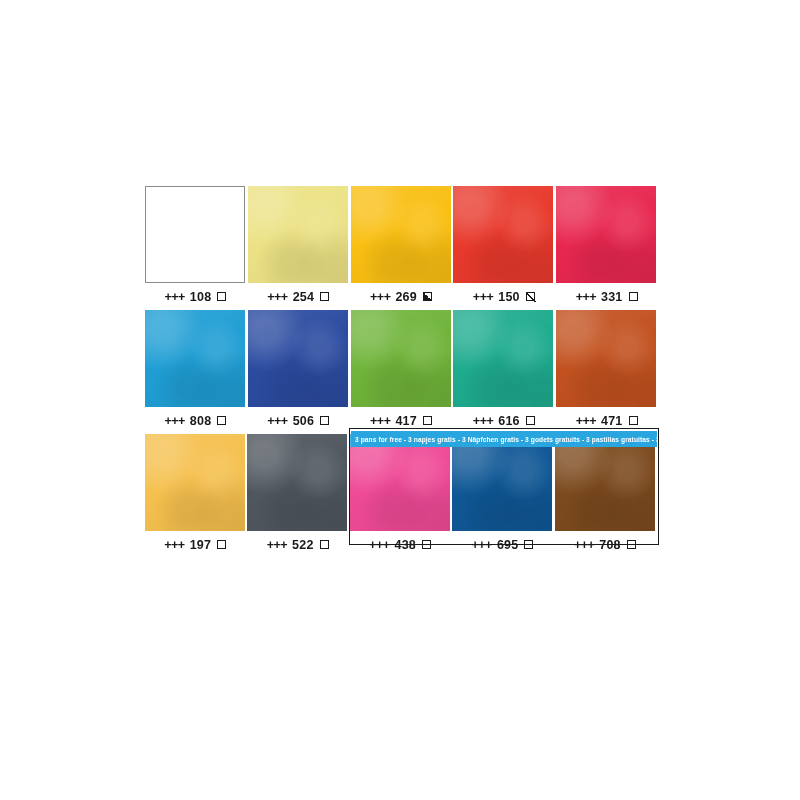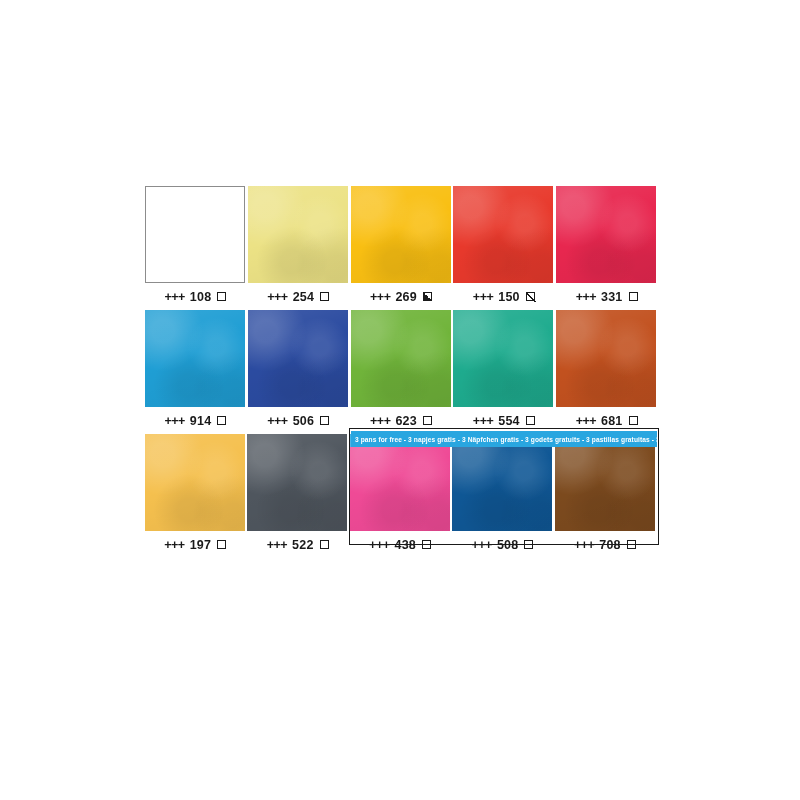--- a/index.html
+++ b/index.html
@@ -219,21 +219,21 @@
     </div>
 
     <div class="swatch-row">
 
       <div class="swatch-cell">
         <div class="swatch-color" style="background:#1f9ed4">
           <span class="grain"></span>
         </div>
         <div class="swatch-caption">
           <span class="perm-marks">+++</span>
-          <span class="pigment-code">914</span>
+          <span class="pigment-code">808</span>
           <span class="trans-box"></span>
         </div>
       </div>
 
       <div class="swatch-cell">
         <div class="swatch-color" style="background:#2b4ba0">
           <span class="grain"></span>
         </div>
         <div class="swatch-caption">
           <span class="perm-marks">+++</span>
@@ -241,43 +241,43 @@
           <span class="trans-box"></span>
         </div>
       </div>
 
       <div class="swatch-cell">
         <div class="swatch-color" style="background:#70b43a">
           <span class="grain"></span>
         </div>
         <div class="swatch-caption">
           <span class="perm-marks">+++</span>
-          <span class="pigment-code">623</span>
+          <span class="pigment-code">417</span>
           <span class="trans-box"></span>
         </div>
       </div>
 
       <div class="swatch-cell">
         <div class="swatch-color" style="background:#1eab8e">
           <span class="grain"></span>
         </div>
         <div class="swatch-caption">
           <span class="perm-marks">+++</span>
-          <span class="pigment-code">554</span>
+          <span class="pigment-code">616</span>
           <span class="trans-box"></span>
         </div>
       </div>
 
       <div class="swatch-cell">
         <div class="swatch-color" style="background:#c2511f">
           <span class="grain"></span>
         </div>
         <div class="swatch-caption">
           <span class="perm-marks">+++</span>
-          <span class="pigment-code">681</span>
+          <span class="pigment-code">471</span>
           <span class="trans-box"></span>
         </div>
       </div>
 
     </div>
 
     <div class="swatch-row row3">
 
       <div class="swatch-cell">
         <div class="swatch-color" style="background:#f5c04e">
@@ -313,21 +313,21 @@
         </div>
       </div>
 
       <div class="swatch-cell promo-cell">
         <div class="swatch-color" style="background:#0f5795">
           <span class="inner-pad"></span>
           <span class="grain"></span>
         </div>
         <div class="swatch-caption">
           <span class="perm-marks">+++</span>
-          <span class="pigment-code">508</span>
+          <span class="pigment-code">695</span>
           <span class="trans-box"></span>
         </div>
       </div>
 
       <div class="swatch-cell promo-cell">
         <div class="swatch-color" style="background:#7c4a1e">
           <span class="inner-pad"></span>
           <span class="grain"></span>
         </div>
         <div class="swatch-caption">

